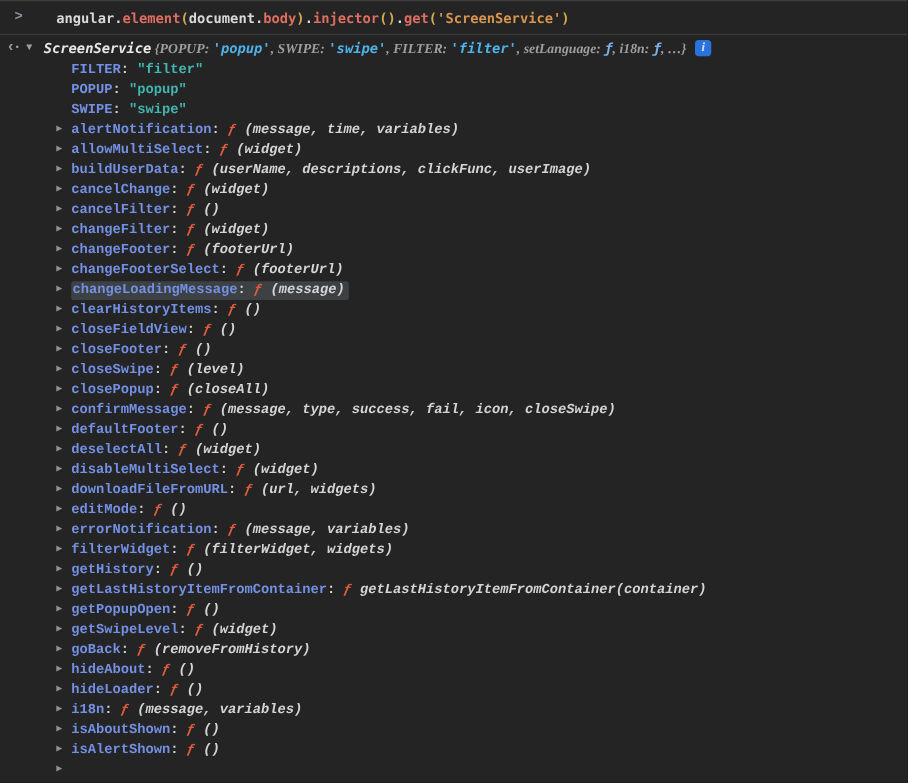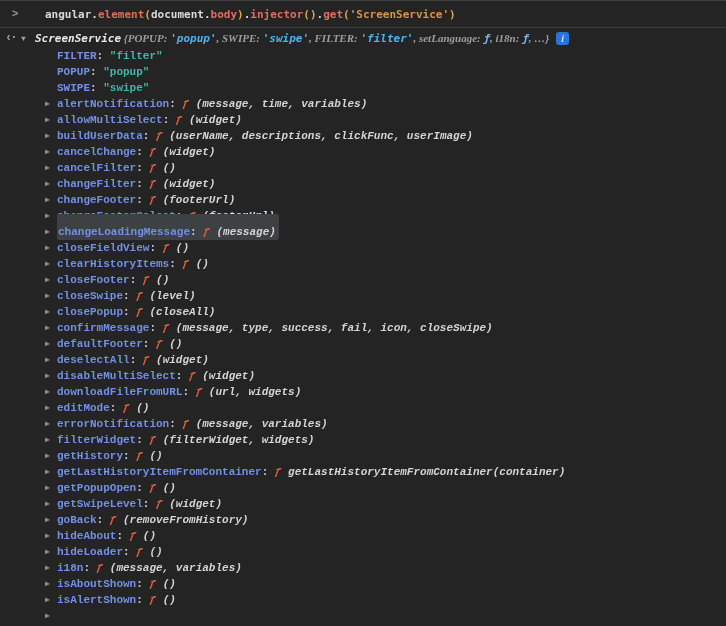--- a/index.html
+++ b/index.html
@@ -69,21 +69,21 @@
   .arrow{
     display:inline-block;width:12px;
     color:#8f8f8f;font-size:8px;
     vertical-align:1px;
   }
   .pkey{color:#7390e4;}
   .pcolon{color:#d8d8d8;}
   .pval{color:#40b6b0;}
   .pfunc{color:#e05b3d;font-style:italic;}
   .pargs{color:#d4d4d6;font-style:italic;}
-  .hl{background:#3e4144;border-radius:2px;padding:12px 3px 2px 1px;}
+  .hl{background:#3e4144;border-radius:2px;padding:1px 3px 2px 1px;}
 </style>
 </head>
 <body>
 
 <div class="console">
 
   <div class="input-row">
     <span class="chev">&gt;</span>
     <code class="input-code" id="input-code"><span class="tk-plain">angular.</span><span class="tk-method">element</span><span class="tk-paren">(</span><span class="tk-plain">document.</span><span class="tk-method">body</span><span class="tk-paren">)</span><span class="tk-plain">.</span><span class="tk-method">injector</span><span class="tk-paren">()</span><span class="tk-plain">.</span><span class="tk-method">get</span><span class="tk-paren">(</span><span class="tk-string">'ScreenService'</span><span class="tk-paren">)</span></code>
   </div>
@@ -101,22 +101,22 @@
       <div class="prop-row"><span class="arrow"></span><span><span class="pkey">SWIPE</span><span class="pcolon">: </span><span class="pval">"swipe"</span></span></div>
       <div class="prop-row"><span class="arrow">▶</span><span><span class="pkey">alertNotification</span><span class="pcolon">: </span><span class="pfunc">ƒ </span><span class="pargs">(message, time, variables)</span></span></div>
       <div class="prop-row"><span class="arrow">▶</span><span><span class="pkey">allowMultiSelect</span><span class="pcolon">: </span><span class="pfunc">ƒ </span><span class="pargs">(widget)</span></span></div>
       <div class="prop-row"><span class="arrow">▶</span><span><span class="pkey">buildUserData</span><span class="pcolon">: </span><span class="pfunc">ƒ </span><span class="pargs">(userName, descriptions, clickFunc, userImage)</span></span></div>
       <div class="prop-row"><span class="arrow">▶</span><span><span class="pkey">cancelChange</span><span class="pcolon">: </span><span class="pfunc">ƒ </span><span class="pargs">(widget)</span></span></div>
       <div class="prop-row"><span class="arrow">▶</span><span><span class="pkey">cancelFilter</span><span class="pcolon">: </span><span class="pfunc">ƒ </span><span class="pargs">()</span></span></div>
       <div class="prop-row"><span class="arrow">▶</span><span><span class="pkey">changeFilter</span><span class="pcolon">: </span><span class="pfunc">ƒ </span><span class="pargs">(widget)</span></span></div>
       <div class="prop-row"><span class="arrow">▶</span><span><span class="pkey">changeFooter</span><span class="pcolon">: </span><span class="pfunc">ƒ </span><span class="pargs">(footerUrl)</span></span></div>
       <div class="prop-row"><span class="arrow">▶</span><span><span class="pkey">changeFooterSelect</span><span class="pcolon">: </span><span class="pfunc">ƒ </span><span class="pargs">(footerUrl)</span></span></div>
       <div class="prop-row"><span class="arrow">▶</span><span class="hl"><span class="pkey">changeLoadingMessage</span><span class="pcolon">: </span><span class="pfunc">ƒ </span><span class="pargs">(message)</span></span></div>
+      <div class="prop-row"><span class="arrow">▶</span><span><span class="pkey">clearHistoryItems</span><span class="pcolon">: </span><span class="pfunc">ƒ </span><span class="pargs">()</span></span></div>
       <div class="prop-row"><span class="arrow">▶</span><span><span class="pkey">closeFieldView</span><span class="pcolon">: </span><span class="pfunc">ƒ </span><span class="pargs">()</span></span></div>
-      <div class="prop-row"><span class="arrow">▶</span><span><span class="pkey">clearHistoryItems</span><span class="pcolon">: </span><span class="pfunc">ƒ </span><span class="pargs">()</span></span></div>
       <div class="prop-row"><span class="arrow">▶</span><span><span class="pkey">closeFooter</span><span class="pcolon">: </span><span class="pfunc">ƒ </span><span class="pargs">()</span></span></div>
       <div class="prop-row"><span class="arrow">▶</span><span><span class="pkey">closeSwipe</span><span class="pcolon">: </span><span class="pfunc">ƒ </span><span class="pargs">(level)</span></span></div>
       <div class="prop-row"><span class="arrow">▶</span><span><span class="pkey">closePopup</span><span class="pcolon">: </span><span class="pfunc">ƒ </span><span class="pargs">(closeAll)</span></span></div>
       <div class="prop-row"><span class="arrow">▶</span><span><span class="pkey">confirmMessage</span><span class="pcolon">: </span><span class="pfunc">ƒ </span><span class="pargs">(message, type, success, fail, icon, closeSwipe)</span></span></div>
       <div class="prop-row"><span class="arrow">▶</span><span><span class="pkey">defaultFooter</span><span class="pcolon">: </span><span class="pfunc">ƒ </span><span class="pargs">()</span></span></div>
       <div class="prop-row"><span class="arrow">▶</span><span><span class="pkey">deselectAll</span><span class="pcolon">: </span><span class="pfunc">ƒ </span><span class="pargs">(widget)</span></span></div>
       <div class="prop-row"><span class="arrow">▶</span><span><span class="pkey">disableMultiSelect</span><span class="pcolon">: </span><span class="pfunc">ƒ </span><span class="pargs">(widget)</span></span></div>
       <div class="prop-row"><span class="arrow">▶</span><span><span class="pkey">downloadFileFromURL</span><span class="pcolon">: </span><span class="pfunc">ƒ </span><span class="pargs">(url, widgets)</span></span></div>
       <div class="prop-row"><span class="arrow">▶</span><span><span class="pkey">editMode</span><span class="pcolon">: </span><span class="pfunc">ƒ </span><span class="pargs">()</span></span></div>
       <div class="prop-row"><span class="arrow">▶</span><span><span class="pkey">errorNotification</span><span class="pcolon">: </span><span class="pfunc">ƒ </span><span class="pargs">(message, variables)</span></span></div>

